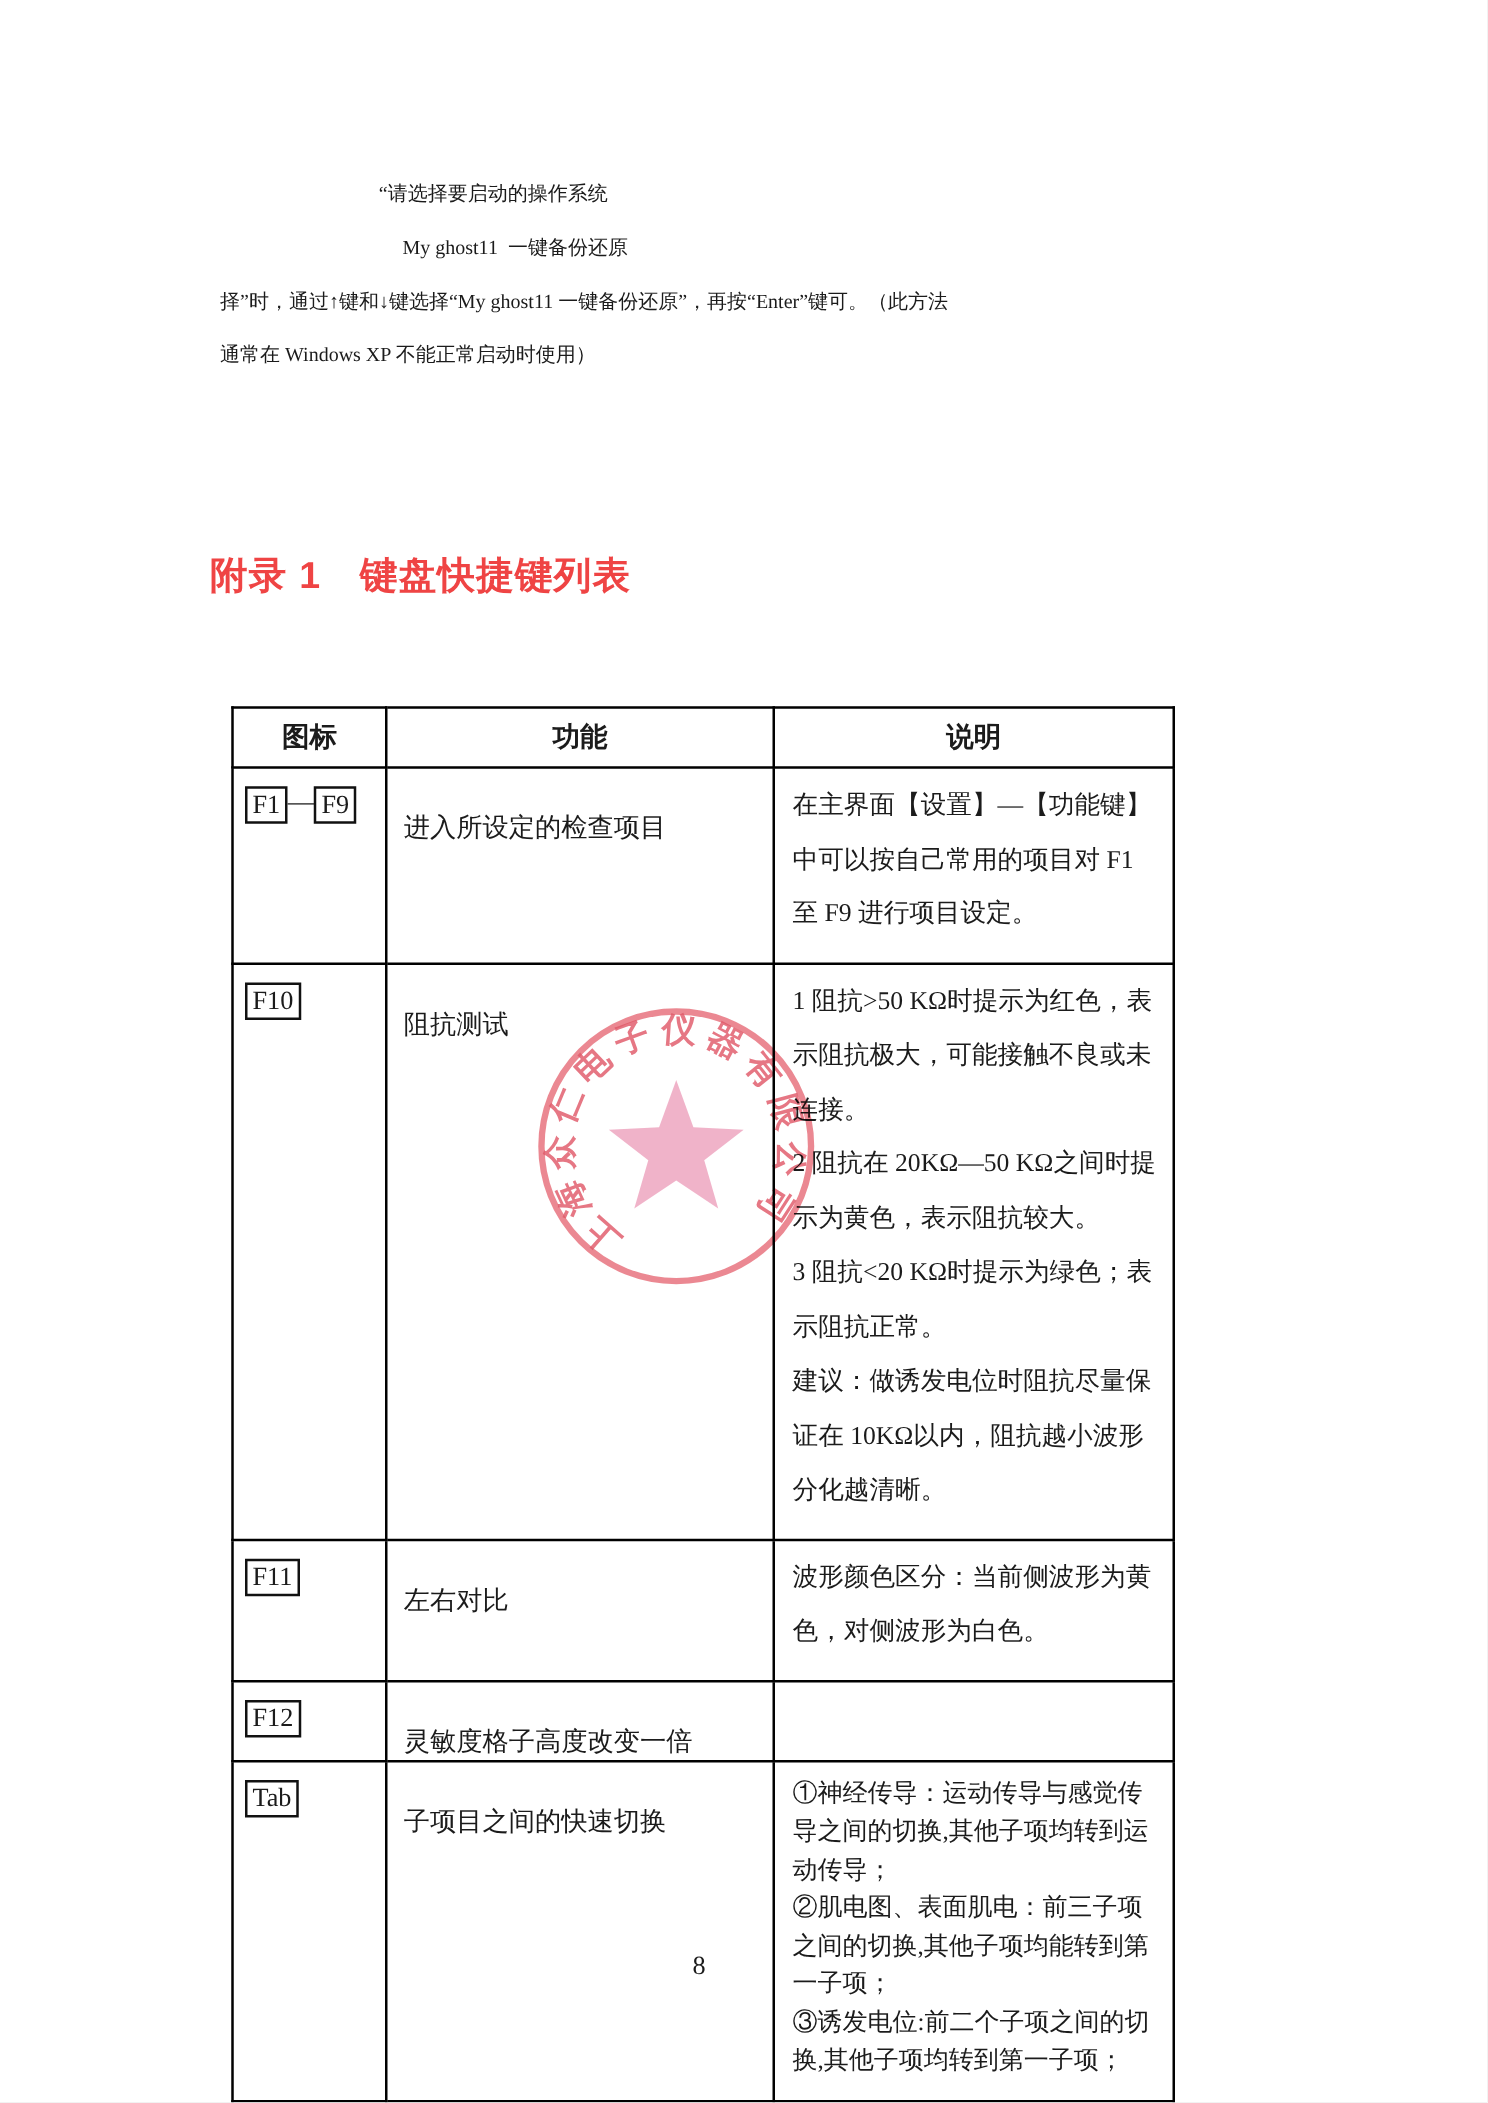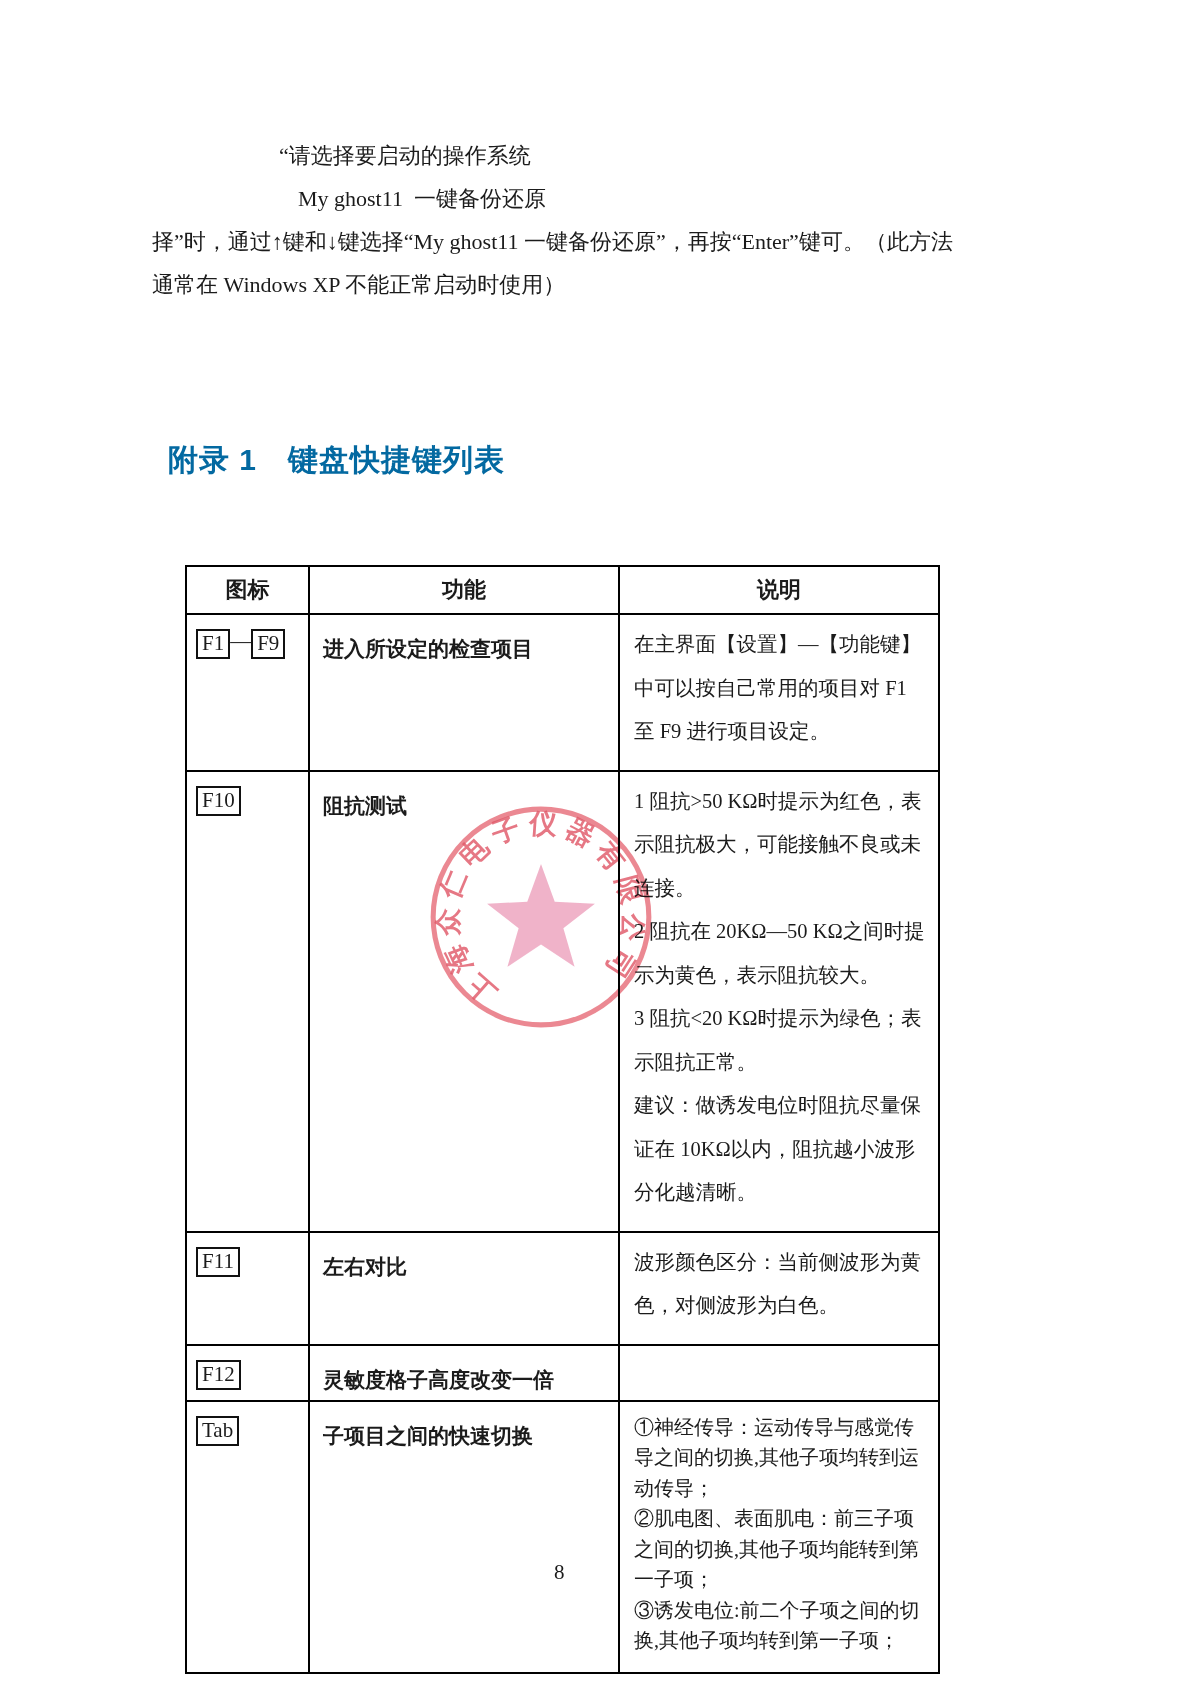--- a/index.html
+++ b/index.html
@@ -8,30 +8,30 @@
     position:relative;
     width:1190px; height:1682px;
     margin:0 auto;
     background:#ffffff;
     font-family:"Liberation Serif","DejaVu Serif",serif;
     color:#1b1b1b;
     overflow:hidden;
   }
 
   
-  .intro { position:absolute; left:152px; top:134px; width:858px; font-size:22px; }
+  .intro { position:absolute; left:176px; top:134px; width:858px; font-size:16px; }
   .intro .line { line-height:43px; white-space:pre-wrap; }
   .intro .indent-quote { padding-left:127px; }
   .intro .indent { padding-left:146px; }
 
   
   .heading {
     position:absolute; left:168px; top:440px;
     font-family:"Liberation Sans","DejaVu Sans",sans-serif;
-    font-size:30px; font-weight:bold; color:#0369a1;
+    font-size:30px; font-weight:bold; color:#ef4444;
     letter-spacing:1px;
   }
 
   
   table.shortcuts {
     position:absolute; left:185px; top:565px;
     width:753px; border-collapse:collapse; table-layout:fixed;
   }
   table.shortcuts col.c-icon { width:123px; }
   table.shortcuts col.c-func { width:310px; }
@@ -39,21 +39,21 @@
   table.shortcuts th, table.shortcuts td {
     border:2px solid #000;
     vertical-align:top;
   }
   table.shortcuts th {
     height:48px; text-align:center; vertical-align:middle;
     font-family:"Liberation Sans","DejaVu Sans",sans-serif;
     font-size:22px; font-weight:bold;
   }
   td.icon-cell { padding:14px 6px 0 9px; font-size:21px; }
-  td.func-cell { padding:19px 10px 0 13px; font-size:21px; line-height:30px;font-weight:bold; }
+  td.func-cell { padding:32px 10px 0 13px; font-size:21px; line-height:30px; }
   td.desc-cell { padding:8px 10px 16px 14px; font-size:20.5px; line-height:43.5px; }
   td.desc-cell p { margin:0; }
   td.desc-cell.dense { font-size:20px; line-height:30.5px; padding-top:10px; }
   tr.r0 { height:140px; }
   tr.r1 { height:424px; }
   tr.r2 { height:93px;  }
   tr.r3 { height:56px;  }
   tr.r4 { height:190px; }
 
   .keycap {

